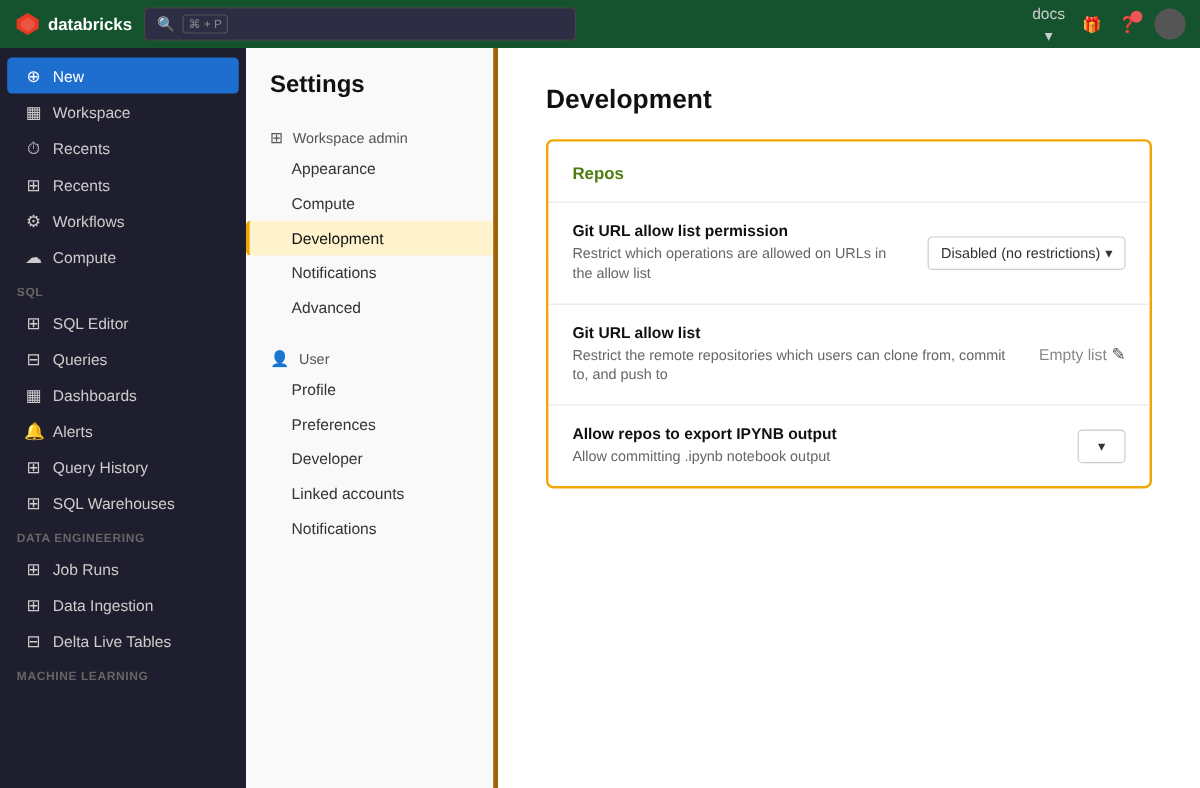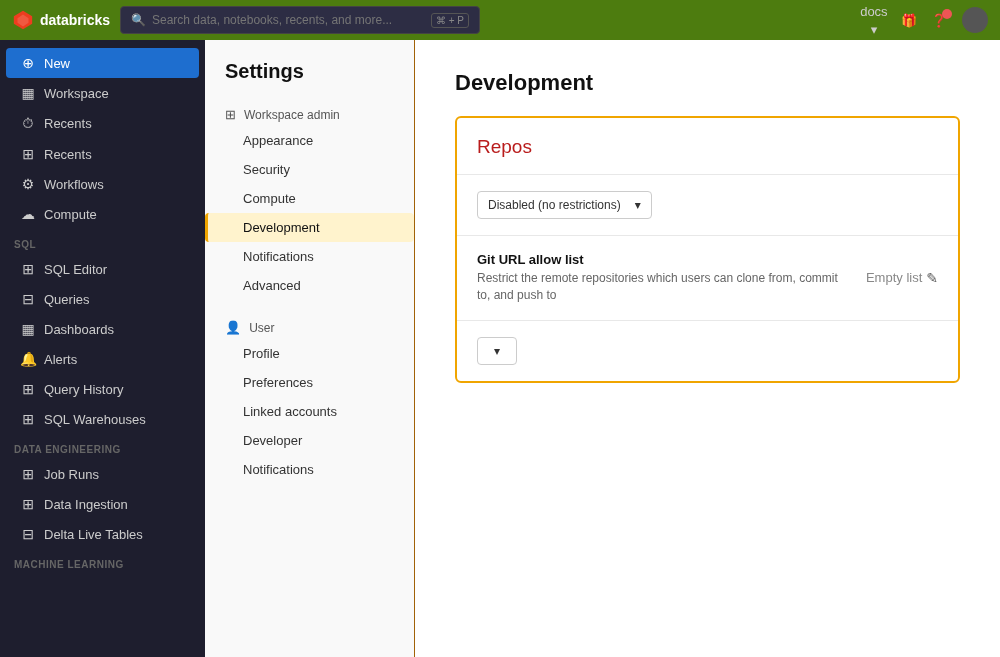--- a/index.html
+++ b/index.html
@@ -1,20 +1,20 @@
 <!DOCTYPE html>
 <html><head>
   <meta charset="utf-8">
   <style>
     * { box-sizing: border-box; margin: 0; padding: 0; }
     body { font-family: -apple-system, BlinkMacSystemFont, 'Segoe UI', sans-serif; font-size: 13px; background: #fff; display: flex; flex-direction: column; height: 100vh; overflow: hidden; }
 
     
     .topbar {
-      background: #4d7c0f;
+      background: #14532d;
       display: flex;
       align-items: center;
       height: 40px;
       padding: 0 12px;
       gap: 10px;
       flex-shrink: 0;
     }
     .topbar-logo {
       display: flex;
       align-items: center;
@@ -124,21 +124,21 @@
       font-weight: 700;
       text-transform: uppercase;
       letter-spacing: 0.5px;
       padding: 10px 14px 4px;
     }
 
     
     .settings-sidebar {
       width: 210px;
       background: #f9f9f9;
-      border-right: 1px solid #a16207;
+      border-right: 4px solid #a16207;
       overflow-y: auto;
       padding: 20px 0;
       flex-shrink: 0;
     }
     .settings-title {
       font-size: 20px;
       font-weight: 600;
       padding: 0 20px 16px;
       color: #111;
     }
@@ -183,23 +183,23 @@
     }
 
     
     .repos-card {
       border: 2px solid #f0a500;
       border-radius: 6px;
       padding: 0;
       max-width: 520px;
     }
     .repos-card-title {
-      font-size: 19px;
-      font-weight: 400;
-      color: #b91c1c;
+      font-size: 14px;
+      font-weight: 700;
+      color: #4d7c0f;
       padding: 18px 20px 16px;
     }
     .setting-row {
       border-top: 1px solid #e8e8e8;
       padding: 16px 20px;
       display: flex;
       align-items: center;
       gap: 16px;
     }
     .setting-row-info {
@@ -215,21 +215,21 @@
       font-size: 12px;
       color: #666;
       line-height: 1.4;
     }
     .setting-row-control {
       flex-shrink: 0;
     }
     .dropdown-btn {
       display: flex;
       align-items: center;
-      gap: 14px;
+      gap: 4px;
       border: 1px solid #ccc;
       border-radius: 4px;
       padding: 6px 10px;
       background: #fff;
       font-size: 12px;
       color: #333;
       cursor: pointer;
       white-space: nowrap;
     }
     .empty-list-row {
@@ -259,21 +259,20 @@
 <div class="topbar">
   <div class="topbar-logo">
     <svg class="logo-icon" viewBox="0 0 24 24" fill="none">
       <polygon points="12,2 22,8 22,16 12,22 2,16 2,8" fill="#ff3621" opacity="0.9"></polygon>
       <polygon points="12,6 18,10 18,15 12,19 6,15 6,10" fill="#fff" opacity="0.15"></polygon>
     </svg>
     <span>databricks</span>
   </div>
   <div class="topbar-search">
     <span>🔍</span>
-    <input type="text" placeholder="Search data, notebooks, recents, and more..." style="">
     <span class="search-shortcut">⌘ + P</span>
   </div>
   <div class="topbar-right">
     <span class="docs-link">
       <span>docs</span>
       <span>▾</span>
     </span>
     <span style="position:relative">
       <span>🎁</span>
     </span>
@@ -358,45 +357,48 @@
 
   <div class="settings-sidebar">
     <div class="settings-title">Settings</div>
 
     <div class="settings-group-label">
       <span class="sg-icon">⊞</span>
       <span>Workspace admin</span>
     </div>
 
     <div class="settings-nav-item">Appearance</div>
-    <div class="settings-nav-item">Security</div>
     <div class="settings-nav-item">Compute</div>
     <div class="settings-nav-item active">Development</div>
     <div class="settings-nav-item">Notifications</div>
     <div class="settings-nav-item">Advanced</div>
 
     <div class="settings-group-label" style="margin-top:12px;">
       <span class="sg-icon">👤</span>
       <span>User</span>
     </div>
 
     <div class="settings-nav-item">Profile</div>
     <div class="settings-nav-item">Preferences</div>
+    <div class="settings-nav-item">Developer</div>
     <div class="settings-nav-item">Linked accounts</div>
-    <div class="settings-nav-item">Developer</div>
     <div class="settings-nav-item">Notifications</div>
   </div>
 
   <div class="content-area">
     <div class="content-title">Development</div>
 
     <div class="repos-card">
       <div class="repos-card-title">Repos</div>
 
       <div class="setting-row">
+        <div class="setting-row-info">
+          <div class="setting-row-label">Git URL allow list permission</div>
+          <div class="setting-row-desc">Restrict which operations are allowed on URLs in the allow list</div>
+        </div>
         <div class="setting-row-control">
           <button class="dropdown-btn">
             <span>Disabled (no restrictions)</span>
             <span>▾</span>
           </button>
         </div>
       </div>
 
       <div class="setting-row">
         <div class="setting-row-info">
@@ -405,20 +407,24 @@
         </div>
         <div class="setting-row-control">
           <div class="empty-list-row">
             <span>Empty list</span>
             <span class="edit-icon">✎</span>
           </div>
         </div>
       </div>
 
       <div class="setting-row">
+        <div class="setting-row-info">
+          <div class="setting-row-label">Allow repos to export IPYNB output</div>
+          <div class="setting-row-desc">Allow committing .ipynb notebook output</div>
+        </div>
         <div class="setting-row-control">
           <button class="dropdown-btn dropdown-sm" style="min-width:40px; justify-content:center;">
             <span>▾</span>
           </button>
         </div>
       </div>
     </div>
   </div>
 
 </div>

